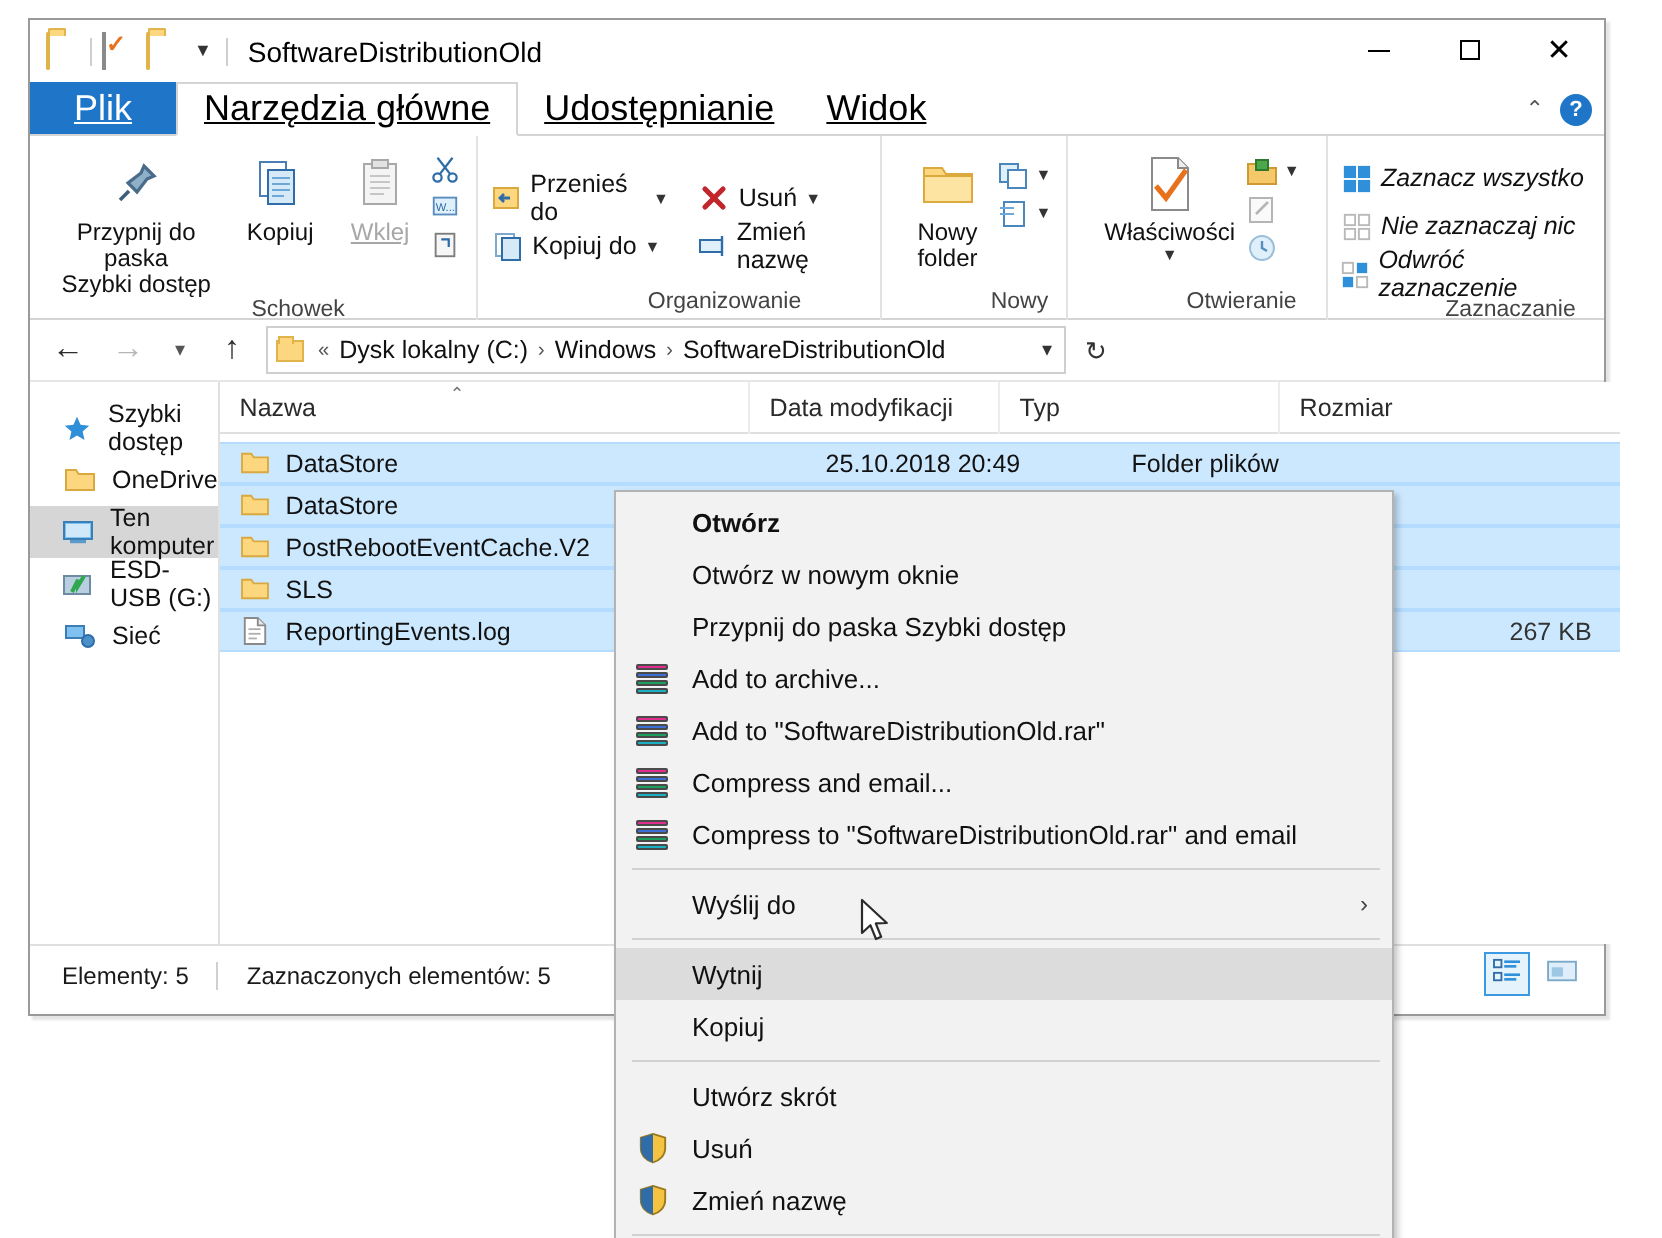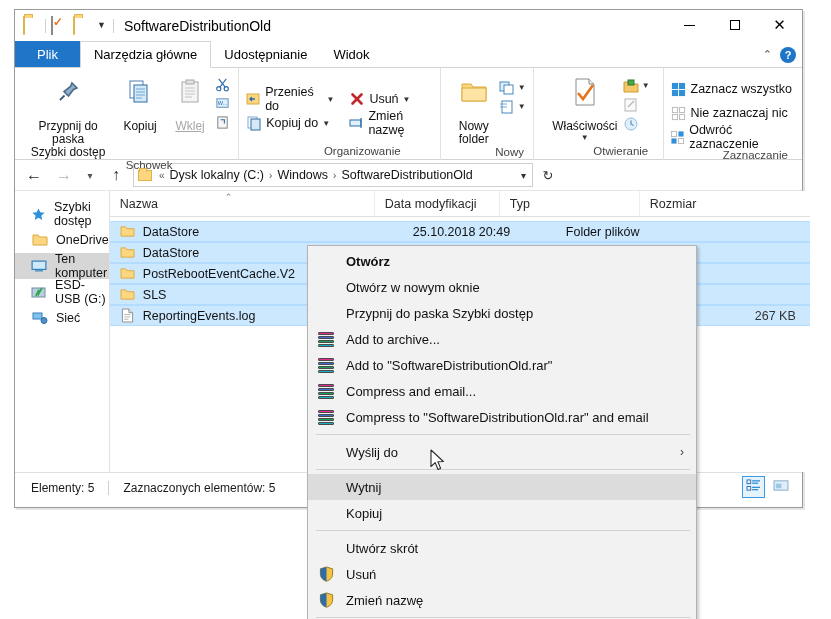--- a/index.html
+++ b/index.html
@@ -63,21 +63,21 @@
   .wcbtn.close { font-size: 15px; }
   .wc-min { width:11px; height:1px; background:#000; }
   .wc-max { width:10px; height:10px; border:1px solid #000; }
 
   
   .tabstrip {
     position: relative; height: 27px; background: #ffffff;
     display: flex; align-items: stretch; border-bottom: 1px solid #d4d4d4;
   }
   .tab {
-    display:flex; align-items:center; padding: 0 13px; font-size: 13px; color:#000;
+    display:flex; align-items:center; padding: 0 13px; font-size: 18px; color:#000;text-decoration:underline;
   }
   .tab.file { background:#1f76c9; color:#fff; padding: 0 22px; }
   .tab.active { background:#fff; border:1px solid #d4d4d4; border-bottom:1px solid #fff;
     margin-bottom:-1px; }
   .tabs-right { position:absolute; right:6px; top:0; height:27px; display:flex;
     align-items:center; gap:8px; }
   .chev-up { font-size: 11px; color:#555; }
   .helpbtn {
     width:16px; height:16px; border-radius:50%; background:#1f76c9; color:#fff;
     font-size:11px; display:flex; align-items:center; justify-content:center;
@@ -90,21 +90,21 @@
     display:flex; position:relative;
   }
   .rgroup { position:relative; display:flex; flex-direction:column;
     align-items:center; padding: 3px 0 0 0; height:92px; }
   .rgroup + .rgroup { border-left:1px solid #e2e2e2; }
   .rgroup-body { display:flex; align-items:flex-start; flex:1; padding:2px 6px 0 6px;}
   .rgroup-label { font-size:11.5px; color:#444; padding-bottom:3px;margin-left:45px; }
 
   .bigbtn { display:flex; flex-direction:column; align-items:center; width:auto;
     padding: 3px 4px 0 4px; }
-  .bigbtn .lbl { font-size:12px; color:#111; text-align:center; line-height:13px; margin-top:12px;}
+  .bigbtn .lbl { font-size:12px; color:#111; text-align:center; line-height:13px; margin-top:2px;}
   .bigbtn.dim .lbl { color:#a7a7a7;text-decoration:underline; }
 
   .icon32 { width:32px; height:32px; display:flex; align-items:center; justify-content:center; }
   .icon16 { width:17px; height:17px; display:flex; align-items:center; justify-content:center; }
 
   .smallrow { display:flex; align-items:center; gap:4px; height:24px; font-size:12.5px; color:#111;}
   .smallcol { display:flex; flex-direction:column; justify-content:center; padding-top:4px;}
   .caret { font-size:8px; color:#333; }
 
   .stackcol { display:flex; flex-direction:column; gap:2px; padding-top:3px; }
@@ -452,21 +452,21 @@
                 <path d="M8 4.5 V8 L10.5 9.5" stroke="#5a8dbd" stroke-width="1.2" fill="none"></path>
               </svg>
             </span>
           </div>
         </div>
         <div class="rgroup-label">Otwieranie</div>
       </div>
 
       <div class="rgroup" style="width:140px;">
         <div class="rgroup-body" style="padding-top:6px;">
-          <div class="smallcol" style="padding-top:0;">
+          <div class="smallcol" style="padding-top:0;font-style:italic;">
             <div class="smallrow">
               <span class="icon16">
                 <svg width="15" height="15" viewBox="0 0 16 16">
                   <rect x="1" y="1" width="6.5" height="6.5" fill="#2f8fd8"></rect>
                   <rect x="8.5" y="1" width="6.5" height="6.5" fill="#2f8fd8"></rect>
                   <rect x="1" y="8.5" width="6.5" height="6.5" fill="#2f8fd8"></rect>
                   <rect x="8.5" y="8.5" width="6.5" height="6.5" fill="#2f8fd8"></rect>
                 </svg>
               </span>
               <span>Zaznacz wszystko</span>

